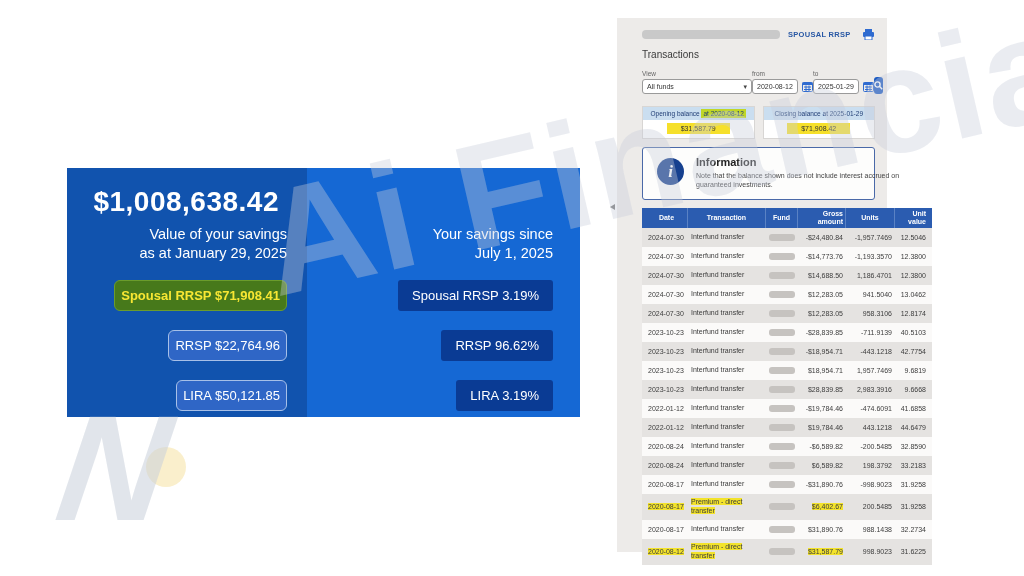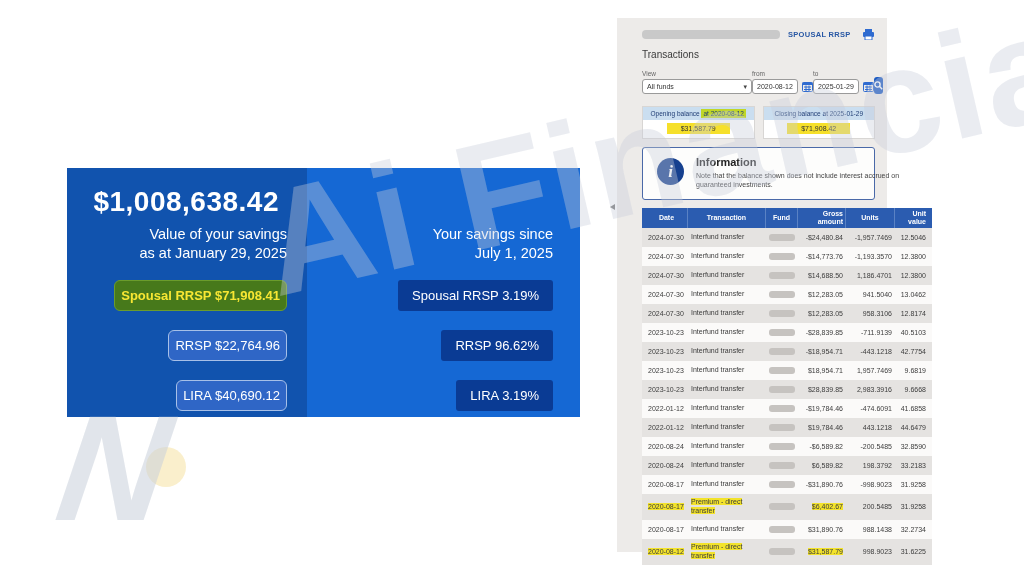--- a/index.html
+++ b/index.html
@@ -112,21 +112,21 @@
 <div class="savings">
   <div class="sv-left">
     <div class="sv-total">$1,008,638.42</div>
     <div class="sv-cap">
       <span>Value of your savings</span><br>
       <span>as at January 29, 2025</span>
     </div>
     <div class="btn-col" id="acct-btns">
         <button class="acct-btn hl">Spousal RRSP $71,908.41</button>
         <button class="acct-btn">RRSP $22,764.96</button>
-        <button class="acct-btn">LIRA $40,690.12</button>
+        <button class="acct-btn">LIRA $50,121.85</button>
       </div>
   </div>
   <div class="sv-right">
     <div class="sv-cap sv-cap2">
       <span>Your savings since</span><br>
       <span>July 1, 2025</span>
     </div>
     <div class="btn-col btn-col2" id="ret-btns">
         <button class="ret-btn">Spousal RRSP 3.19%</button>
         <button class="ret-btn">RRSP 96.62%</button>

